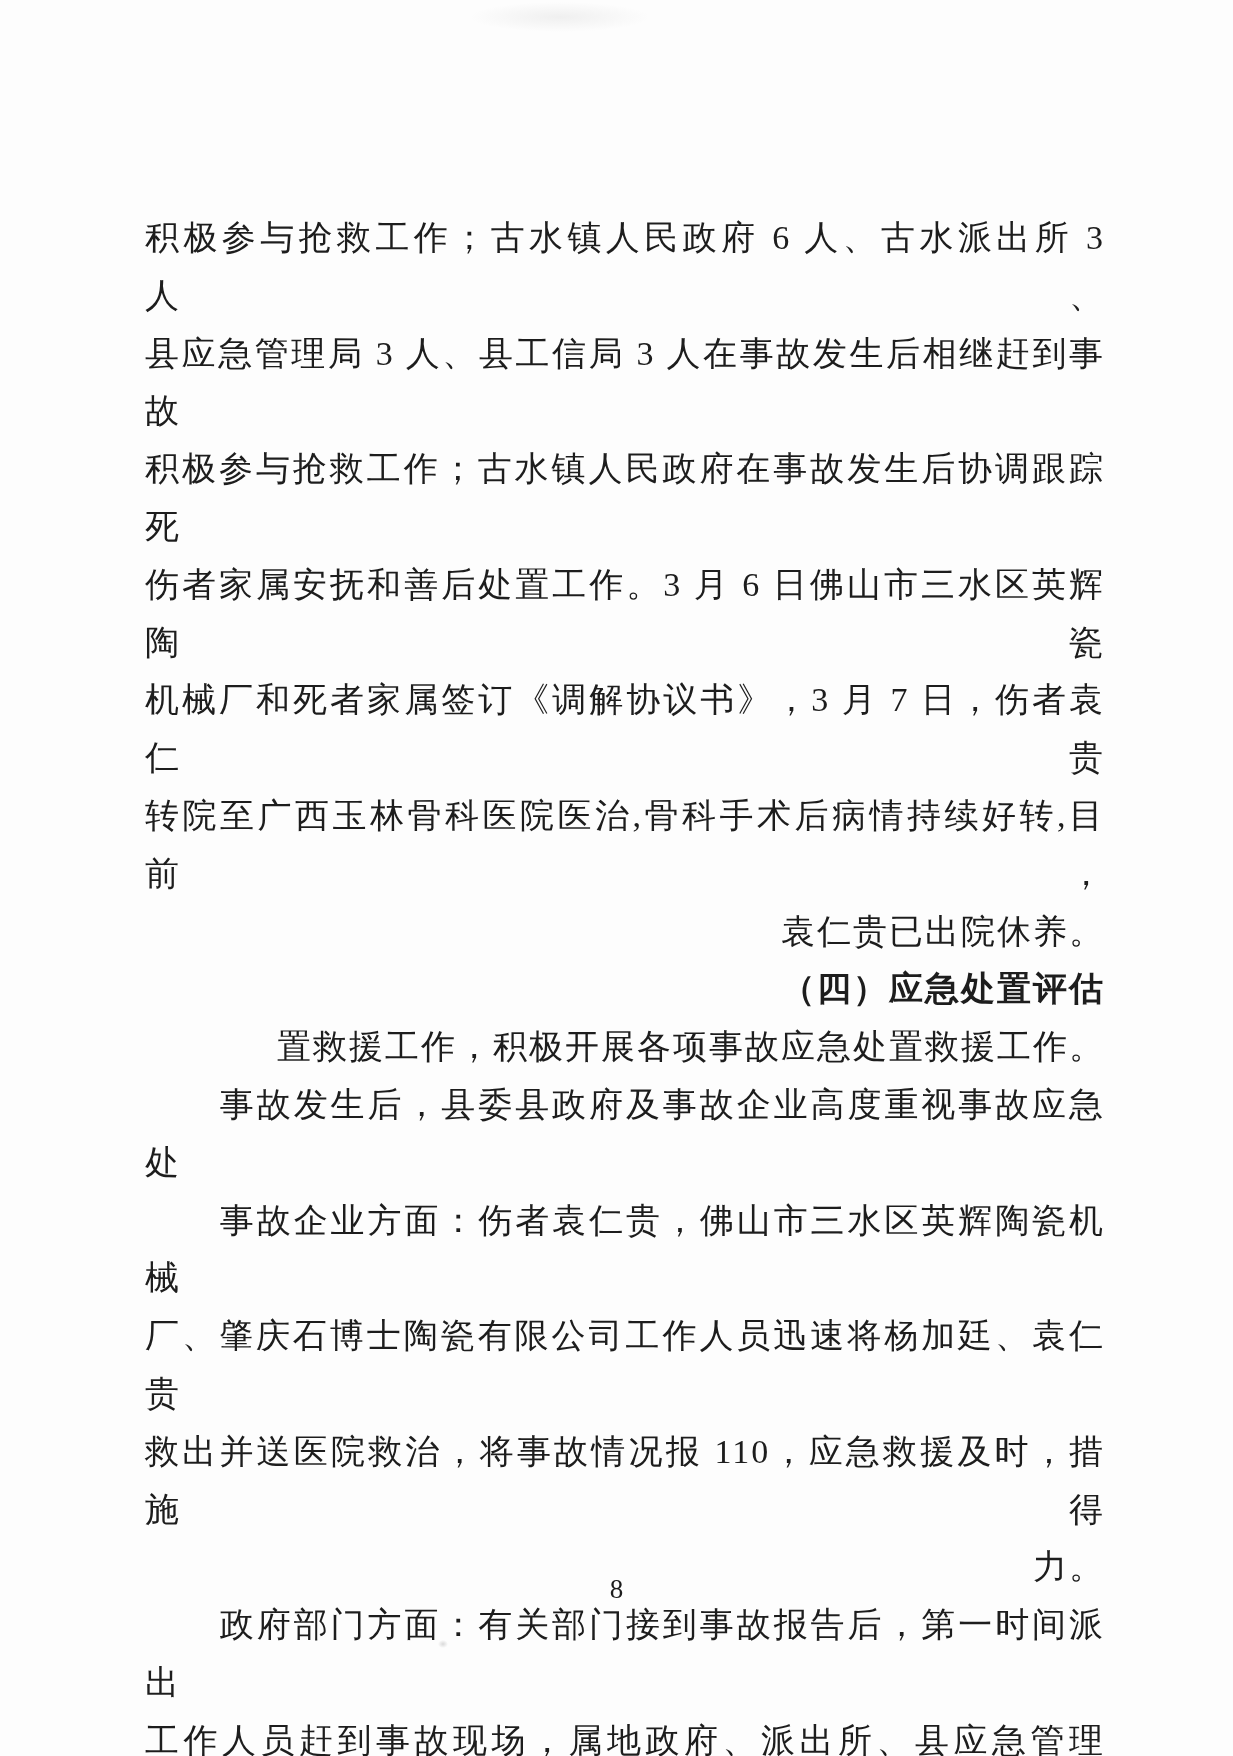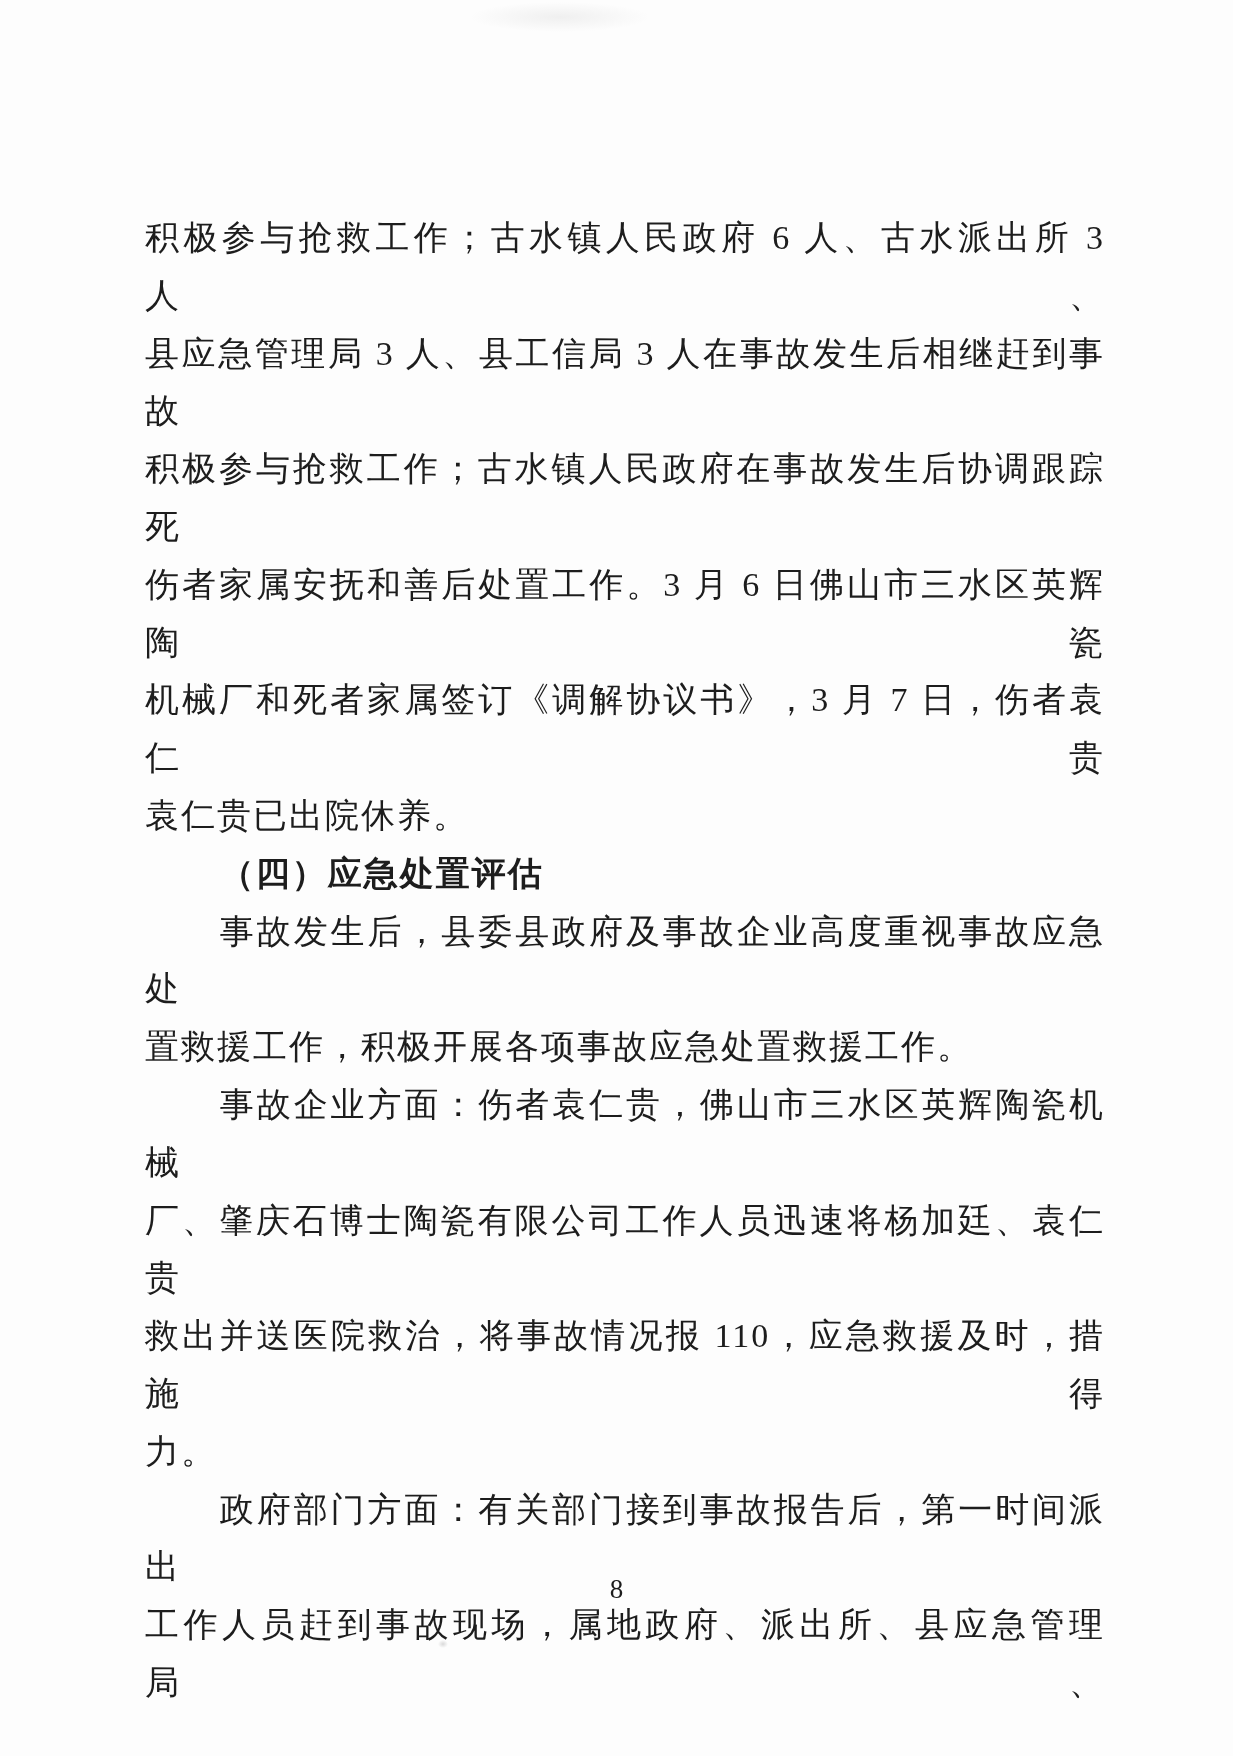--- a/index.html
+++ b/index.html
@@ -38,21 +38,21 @@
   .textblock {
     position: absolute;
     left: 145px;
     top: 209px;
     width: 960px;
   }
   .line {
     font-size: 34px;
     line-height: 57.8px;
     letter-spacing: 2px;
-    text-align: left;
+    text-align: right;
     white-space: normal;
   }
   .line.justify {
     text-align: justify;
     text-align-last: justify;
     text-justify: inter-character;
   }
   .line.indent {
     text-indent: 2.2em;
   }
@@ -74,24 +74,25 @@
 
 <div class="page">
   <div class="scan-smudge"></div>
   <div class="scan-speck"></div>
   <div class="textblock" id="textblock">
       <div class="line body justify">积极参与抢救工作；古水镇人民政府 6 人、古水派出所 3 人、</div>
       <div class="line body justify">县应急管理局 3 人、县工信局 3 人在事故发生后相继赶到事故</div>
       <div class="line body justify">积极参与抢救工作；古水镇人民政府在事故发生后协调跟踪死</div>
       <div class="line body justify">伤者家属安抚和善后处置工作。3 月 6 日佛山市三水区英辉陶瓷</div>
       <div class="line body justify">机械厂和死者家属签订《调解协议书》，3 月 7 日，伤者袁仁贵</div>
+      <div class="line body justify">转院至广西玉林骨科医院医治,骨科手术后病情持续好转,目前，</div>
       <div class="line body">袁仁贵已出院休养。</div>
       <div class="line heading-kai indent">（四）应急处置评估</div>
+      <div class="line body">置救援工作，积极开展各项事故应急处置救援工作。</div>
       <div class="line body justify indent">事故发生后，县委县政府及事故企业高度重视事故应急处</div>
-      <div class="line body">置救援工作，积极开展各项事故应急处置救援工作。</div>
       <div class="line body justify indent">事故企业方面：伤者袁仁贵，佛山市三水区英辉陶瓷机械</div>
       <div class="line body justify">厂、肇庆石博士陶瓷有限公司工作人员迅速将杨加廷、袁仁贵</div>
       <div class="line body justify">救出并送医院救治，将事故情况报 110，应急救援及时，措施得</div>
       <div class="line body">力。</div>
       <div class="line body justify indent">政府部门方面：有关部门接到事故报告后，第一时间派出</div>
       <div class="line body justify">工作人员赶到事故现场，属地政府、派出所、县应急管理局、</div>
     </div>
   <div class="pagenum">8</div>
 </div>
 

